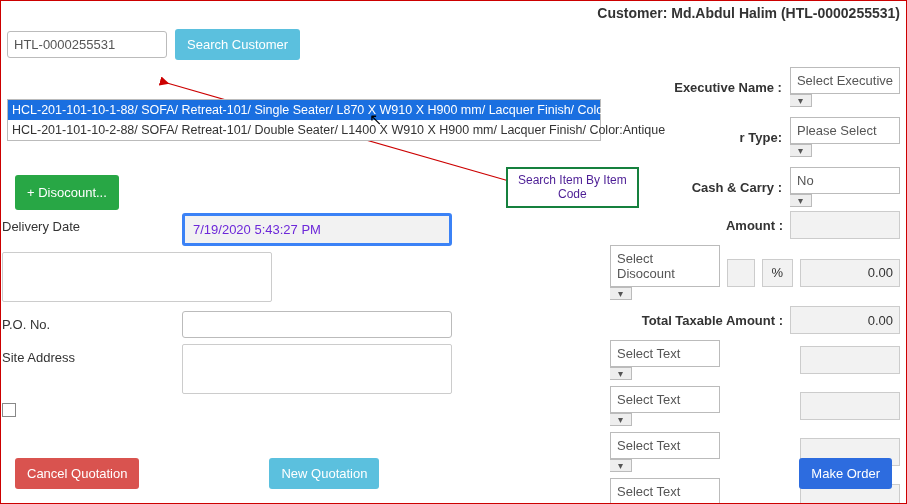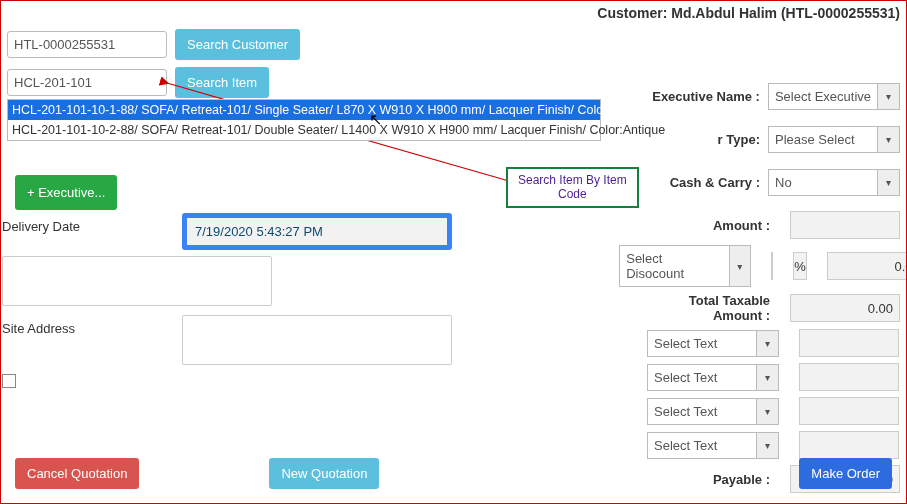--- a/index.html
+++ b/index.html
@@ -25,34 +25,34 @@
   
   .callout-box { position: absolute; left: 505px; top: 166px; border: 2px solid #15803d; color: #4c1d95; padding: 4px 10px; font-size: 12px; text-align: center; line-height: 1.2; background: #fff; }
   .arrow-line { position: absolute; left: 158px; top: 76px; width: 390px; height: 120px; pointer-events:none; }
   
   .attach-btn { position: absolute; left: 14px; top: 174px; padding: 10px 12px; }
   
   .form-left { position: absolute; left: 1px; top: 212px; width: 460px; }
   .form-left .frow { display: flex; align-items: flex-start; margin-bottom: 6px; }
   .form-left .flabel { width: 180px; padding-top: 6px; color: #333; }
   .form-left .fval { flex: 1; }
-  .ro-box { border: 5px solid #3b82f6; background: #f2f2f2; color: #0c4a6e; padding: 6px 8px; border-radius: 3px; width: 270px; }
+  .ro-box { border: 3px solid #3b82f6; background: #f2f2f2; color: #6d28d9; padding: 6px 8px; border-radius: 3px; width: 270px; }
   .textarea { border: 1px solid #ccc; width: 270px; height: 50px; resize: none; border-radius:2px; }
   .checkbox { width: 14px; height: 14px; border: 1px solid #888; display:inline-block; background:#fff; }
   
   .right-labels { position: absolute; right: 6px; top: 66px; text-align: right; }
-  .right-labels .rrow { display: flex; align-items: center; justify-content: flex-end; gap: 8px; margin-bottom: 10px; margin-top: 16px; }
+  .right-labels .rrow { display: flex; align-items: center; justify-content: flex-end; gap: 8px; margin-bottom: 10px; }
   .right-labels .rrow .lbl { font-weight: bold; }
-  .select-wrap { display:flex; }
+  .select-wrap { display:flex;flex-direction:column; }
   .select-wrap .sel-body { border:1px solid #bbb; padding:5px 6px; min-width:110px; text-align:left; color:#555;}
   .select-wrap .sel-btn { border:1px solid #bbb; border-left:none; width:22px; background:#eee; display:flex; align-items:center; justify-content:center; }
   .chev { font-size:10px; color:#555; }
   
   .amounts { position: absolute; right: 6px; top: 210px; width: 290px; }
-  .amounts .arow { display: flex; align-items: center; justify-content: center; gap: 20px; margin-bottom: 6px; margin-left: 36px; }
+  .amounts .arow { display: flex; align-items: center; justify-content: space-between; gap: 7px; margin-bottom: 6px; }
   .amounts .albl { font-weight: bold; text-align: right; flex:1; }
   .amounts .valbox { border:1px solid #ccc; background:#f2f2f2; min-width:100px; height:28px; display:flex; align-items:center; justify-content:flex-end; padding:0 6px; }
   .amounts .pctbox { border:1px solid #ccc; background:#f2f2f2; width:34px; height:28px; display:flex; align-items:center; justify-content:center; }
   .amounts .smallbox { border:1px solid #ccc; background:#f2f2f2; width:30px; height:28px; }
   
   .bottom-bar { position: absolute; left: 14px; bottom: 14px; right: 14px; display: flex; align-items: center; }
   .bottom-bar .spacer { flex: 1; }
   
   .cursor { position:absolute; left:368px; top:109px; font-size:16px; color:#000; z-index:20; pointer-events:none; }
 </style>
@@ -65,24 +65,20 @@
     <span>Customer:</span>
     <span>Md.Abdul Halim</span>
     (<span>HTL-0000255531</span>)
   </div>
 
   <div class="top-search row">
     <input class="input-txt" style="width: 160px;" value="HTL-0000255531">
     <button class="btn btn-search">Search Customer</button>
   </div>
 
-  <div class="item-search row">
-    <input class="input-txt" style="width: 160px;" value="HCL-201-101">
-    <button class="btn btn-search">Search Item</button>
-  </div>
 
   <div class="dropdown-list">
     <div class="opt sel">HCL-201-101-10-1-88/ SOFA/ Retreat-101/ Single Seater/ L870 X W910 X H900 mm/ Lacquer Finish/ Color:Antique</div>
     <div class="opt">HCL-201-101-10-2-88/ SOFA/ Retreat-101/ Double Seater/ L1400 X W910 X H900 mm/ Lacquer Finish/ Color:Antique</div>
   </div>
 
   <span class="cursor">↖</span>
 
   <svg class="arrow-line">
     <defs>
@@ -91,31 +87,35 @@
         </marker>
       </defs>
     <line x1="350" y1="104" x2="8" y2="6" stroke="#c00" stroke-width="1.2" marker-end="url(#ah)"></line>
   </svg>
 
   <div class="callout-box">
     <div>Search Item By Item</div>
     <div>Code</div>
   </div>
 
-  <button class="btn btn-attach attach-btn">+ Executive...</button>
+  <button class="btn btn-attach attach-btn">+ Disocount...</button>
 
   <div class="form-left">
     <div class="frow">
       <div class="flabel">Delivery Date</div>
       <div class="fval">
           <div class="ro-box">7/19/2020 5:43:27 PM</div>
         </div>
     </div>
     <div class="frow">
       <div class="fval"><textarea class="textarea" style=""></textarea></div>
+    </div>
+    <div class="frow">
+      <div class="flabel">P.O. No.</div>
+      <div class="fval"><input class="input-txt" style="width: 270px;"></div>
     </div>
     <div class="frow">
       <div class="flabel">Site Address</div>
       <div class="fval"><textarea class="textarea" style=""></textarea></div>
     </div>
     <div class="frow" style="align-items:center">
       <div class="fval"><span class="checkbox"></span></div>
     </div>
   </div>
 

